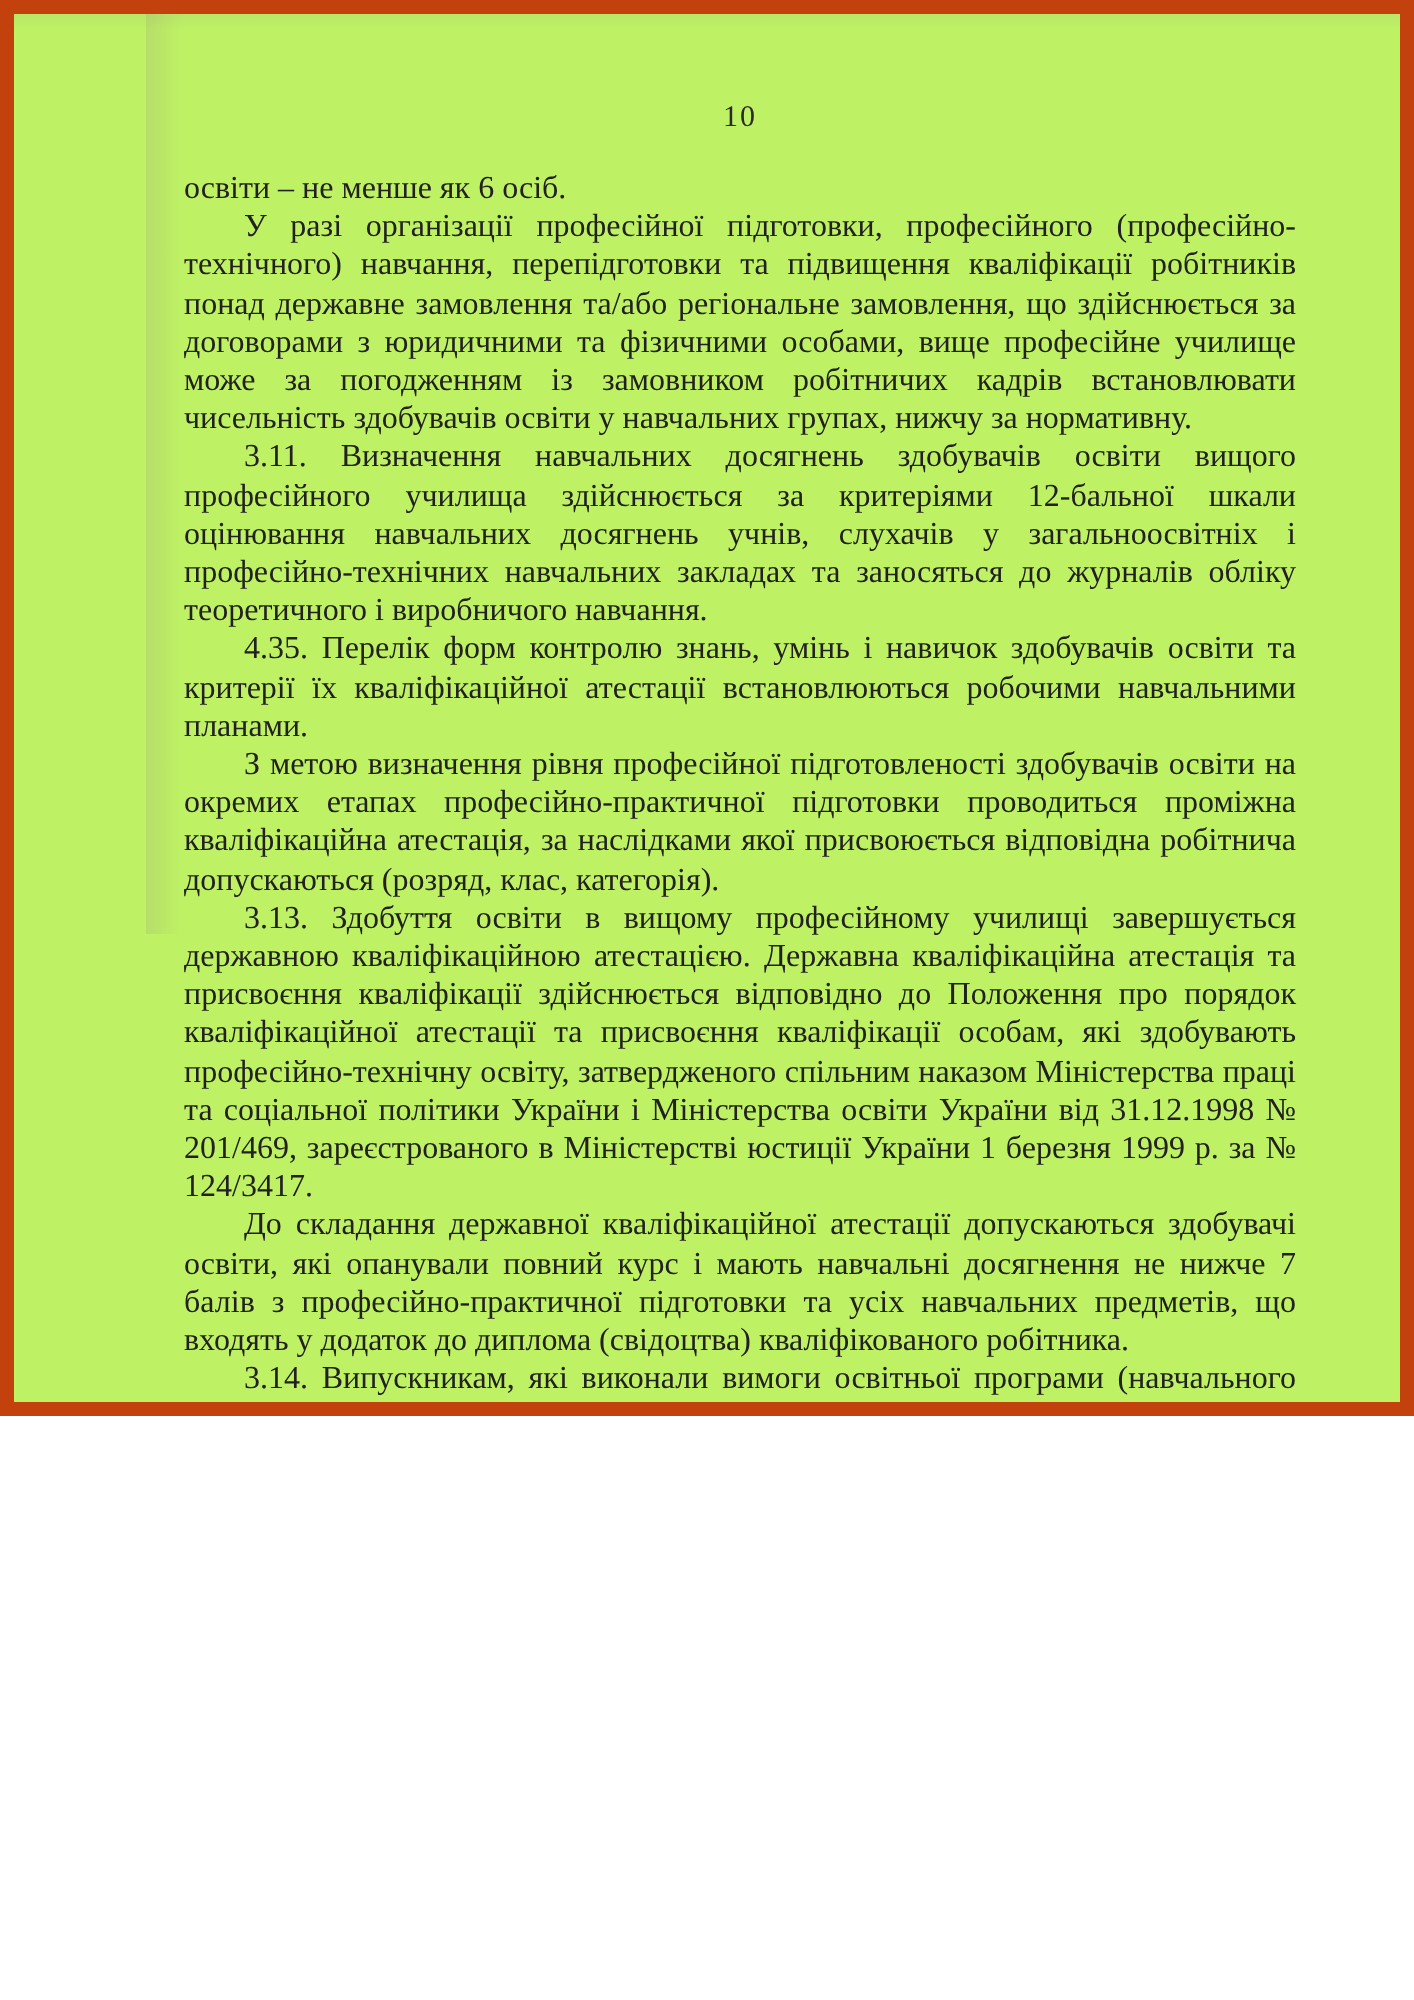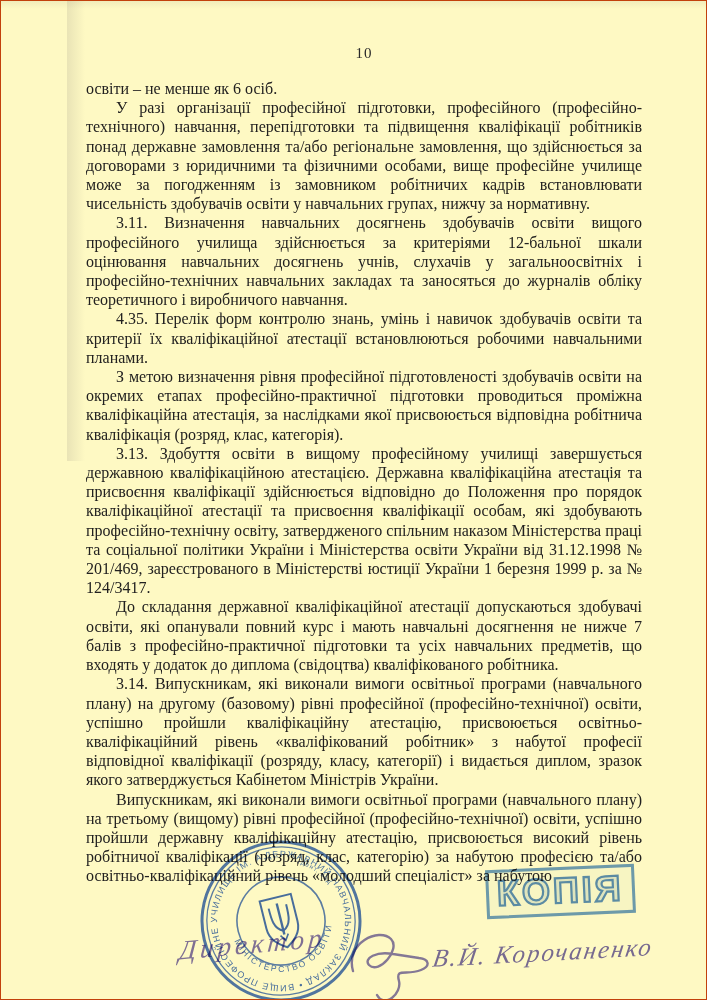--- a/index.html
+++ b/index.html
@@ -1,18 +1,18 @@
 <!DOCTYPE html>
 <html><head>
 <meta charset="utf-8">
 <style>
   html,body{margin:0;padding:0;background:#ffffff;}
   .page{
-    position:relative;width:707px;height:1000px;overflow:hidden;
-    background:#fef9c3;border:1px solid #c2410c;box-sizing:border-box;
+    position:relative;width:707px;height:708px;overflow:hidden;
+    background:#bef264;border:7px solid #c2410c;box-sizing:border-box;
     font-family:"Liberation Serif", serif;color:#1e1e1e;
   }
   .paper-edge{
     position:absolute;left:66px;top:0;width:18px;height:460px;
     background:linear-gradient(to right, rgba(150,142,128,0.20), rgba(150,142,128,0));
   }
   .paper-top{
     position:absolute;left:0;top:0;width:707px;height:8px;
     background:linear-gradient(to bottom, rgba(150,142,128,0.12), rgba(150,142,128,0));
   }
@@ -75,21 +75,21 @@
   <div class="paper-edge"></div>
   <div class="paper-top"></div>
 
   <div class="page-number">10</div>
 
   <div class="text-block" id="paragraphs">
       <p class="para">освіти – не менше як 6 осіб.</p>
       <p class="para indent">У разі організації професійної підготовки, професійного (професійно-технічного) навчання, перепідготовки та підвищення кваліфікації робітників понад державне замовлення та/або регіональне замовлення, що здійснюється за договорами з юридичними та фізичними особами, вище професійне училище може за погодженням із замовником робітничих кадрів встановлювати чисельність здобувачів освіти у навчальних групах, нижчу за нормативну.</p>
       <p class="para indent">3.11. Визначення навчальних досягнень здобувачів освіти вищого професійного училища здійснюється за критеріями 12-бальної шкали оцінювання навчальних досягнень учнів, слухачів у загальноосвітніх і професійно-технічних навчальних закладах та заносяться до журналів обліку теоретичного і виробничого навчання.</p>
       <p class="para indent">4.35. Перелік форм контролю знань, умінь і навичок здобувачів освіти та критерії їх кваліфікаційної атестації встановлюються робочими навчальними планами.</p>
-      <p class="para indent">З метою визначення рівня професійної підготовленості здобувачів освіти на окремих етапах професійно-практичної підготовки проводиться проміжна кваліфікаційна атестація, за наслідками якої присвоюється відповідна робітнича кваліфікація (розряд, клас, категорія).</p>
+      <p class="para indent">З метою визначення рівня професійної підготовленості здобувачів освіти на окремих етапах професійно-практичної підготовки проводиться проміжна кваліфікаційна атестація, за наслідками якої присвоюється відповідна робітнича допускаються (розряд, клас, категорія).</p>
       <p class="para indent">3.13. Здобуття освіти в вищому професійному училищі завершується державною кваліфікаційною атестацією. Державна кваліфікаційна атестація та присвоєння кваліфікації здійснюється відповідно до Положення про порядок кваліфікаційної атестації та присвоєння кваліфікації особам, які здобувають професійно-технічну освіту, затвердженого спільним наказом Міністерства праці та соціальної політики України і Міністерства освіти України від 31.12.1998 № 201/469, зареєстрованого в Міністерстві юстиції України 1 березня 1999 р. за № 124/3417.</p>
       <p class="para indent">До складання державної кваліфікаційної атестації допускаються здобувачі освіти, які опанували повний курс і мають навчальні досягнення не нижче 7 балів з професійно-практичної підготовки та усіх навчальних предметів, що входять у додаток до диплома (свідоцтва) кваліфікованого робітника.</p>
       <p class="para indent">3.14. Випускникам, які виконали вимоги освітньої програми (навчального плану) на другому (базовому) рівні професійної (професійно-технічної) освіти, успішно пройшли кваліфікаційну атестацію, присвоюється освітньо-кваліфікаційний рівень «кваліфікований робітник» з набутої професії відповідної кваліфікації (розряду, класу, категорії) і видається диплом, зразок якого затверджується Кабінетом Міністрів України.</p>
       <p class="para indent">Випускникам, які виконали вимоги освітньої програми (навчального плану) на третьому (вищому) рівні професійної (професійно-технічної) освіти, успішно пройшли державну кваліфікаційну атестацію, присвоюється високий рівень робітничої кваліфікації (розряд, клас, категорію) за набутою професією та/або освітньо-кваліфікаційний рівень «молодший спеціаліст» за набутою</p>
     </div>
 
   <div class="seal-wrap">
     <svg width="168" height="168" viewBox="-84 -84 168 168">
       <defs>
         <path id="sealOuterPath" d="M 0,-64 A 64,64 0 1 1 -0.01,-64"></path>

